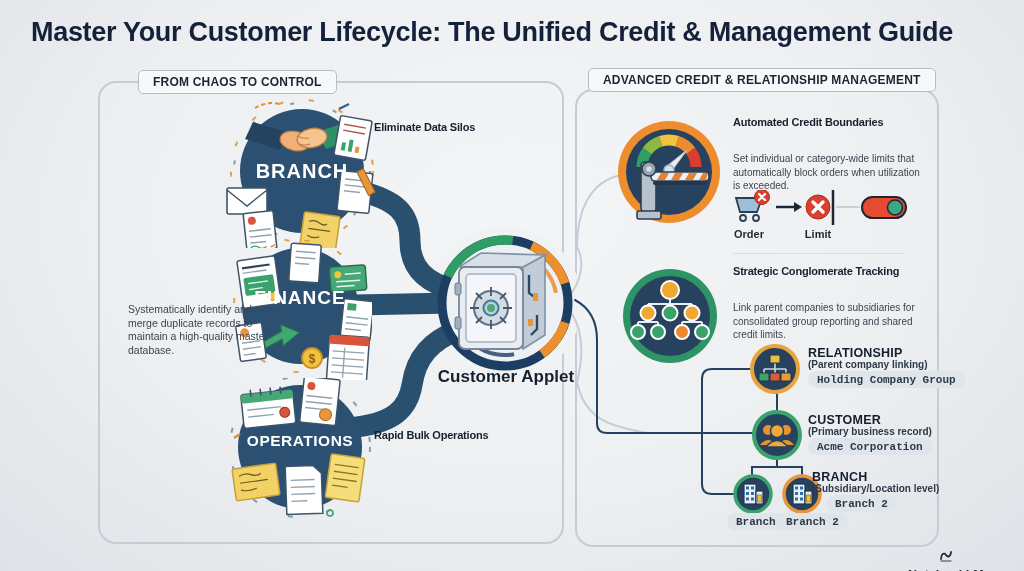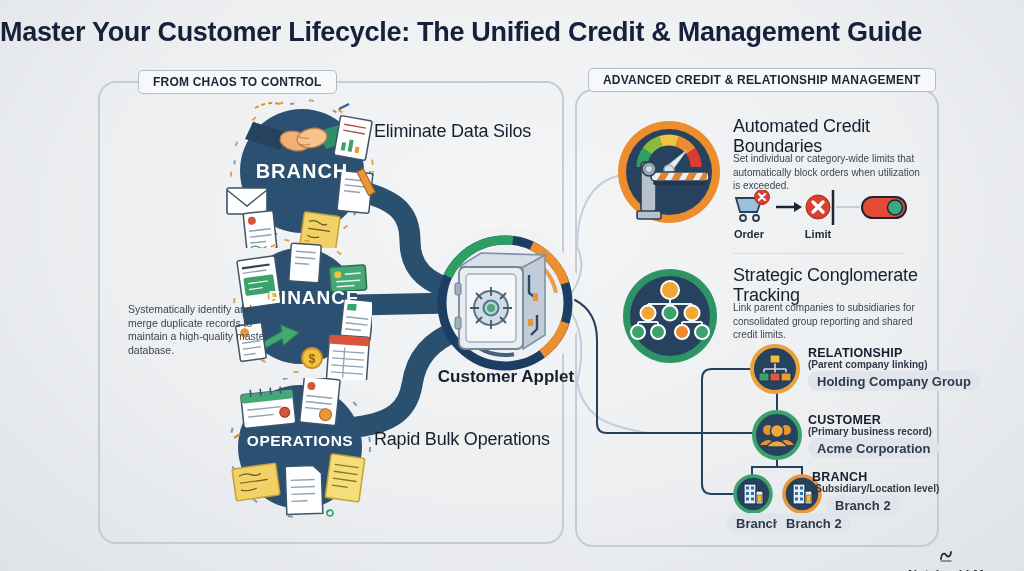--- a/index.html
+++ b/index.html
@@ -1,33 +1,33 @@
 <!DOCTYPE html>
 <html><head>
 <meta charset="utf-8">
 <style>
   html,body{margin:0;padding:0;}
   body{font-family:"Liberation Sans",sans-serif;background:#dcdfe4;}
   .canvas{position:relative;width:1024px;height:571px;overflow:hidden;
     background:radial-gradient(ellipse at 50% 38%, #f4f5f7 0%, #edeff1 55%, #dfe2e7 100%);}
   .abs{position:absolute;}
-  .title{width:984px;text-align:left;top:17px;left:0;font-size:27px;font-weight:800;
+  .title{width:984px;text-align:center;top:17px;left:0;font-size:27px;font-weight:800;
     color:#15203a;letter-spacing:-0.3px;}
   .panel{border:2px solid #c5ccd5;border-radius:18px;background:transparent;}
   .pill{background:#f7f8fa;border:1.5px solid #b4bdc8;border-radius:5px;padding:4px 14px;
     font-size:12px;font-weight:700;color:#1c2534;white-space:nowrap;letter-spacing:0.2px;}
   .cluster-label{color:#ffffff;font-weight:800;text-align:center;letter-spacing:1px;}
-  .feat-title{font-size:18px;line-height:1.12;font-weight:400;color:#16202f;letter-spacing:-0.2px;}
+  .feat-title{font-size:11px;line-height:1.12;font-weight:700;color:#16202f;letter-spacing:-0.2px;}
   .feat-body{font-size:11px;line-height:1.3;color:#3c4550;}
   .feat-body.small{font-size:10px;line-height:1.35;}
   .hub-label{font-size:17px;font-weight:800;color:#16202f;text-align:center;}
   .lvl-name{font-size:12.5px;font-weight:800;color:#141e2e;letter-spacing:0.2px;}
   .lvl-desc{font-size:10px;font-weight:700;color:#2e3948;}
   .badge{display:inline-block;background:#e0e5ec;border-radius:9px;padding:2.5px 9px;
-    font-size:13px;font-weight:700;color:#2e3a48;white-space:nowrap;}
+    font-size:11px;font-weight:700;color:#2e3a48;white-space:nowrap;font-family:Liberation Mono, monospace;}
   .mini-label{font-size:11px;font-weight:800;color:#1d2733;text-align:center;}
   .divider{height:1px;background:#d9dde2;}
   .brand{font-size:12.5px;font-weight:700;color:#272b31;}
   svg{display:block;}
 </style>
 </head>
 <body>
 
 <div class="canvas">
 
@@ -142,21 +142,21 @@
       <rect x="96" y="96" width="40" height="9" rx="2" fill="#d8543a"></rect>
       <path d="M100 112 h32 M100 119 h32 M100 126 h32 M100 133 h32" stroke="#8fa3b2" stroke-width="1.3"></path>
       <path d="M112 108 v30" stroke="#8fa3b2" stroke-width="1.3"></path>
     </g>
     <g transform="rotate(-8 19 102)">
       <rect x="6" y="84" width="26" height="36" rx="2" fill="#ffffff" stroke="#3e5468" stroke-width="1.5"></rect>
       <circle cx="14" cy="92" r="4.5" fill="#e8953c"></circle>
       <path d="M10 102 h18 M10 108 h18 M10 114 h12" stroke="#8fa3b2" stroke-width="1.4"></path>
     </g>
   </svg>
-  <div class="abs cluster-label" style="left:235px;top:287px;width:130px;font-size:19px;margin-left:14px;">FINANCE</div>
+  <div class="abs cluster-label" style="left:235px;top:287px;width:130px;font-size:19px;">FINANCE</div>
 
   <svg class="abs" style="left:228px;top:378px;" width="150" height="145" viewBox="0 0 150 145">
     <circle cx="72" cy="69" r="62" fill="#2c5072"></circle>
     <circle cx="72" cy="69" r="70" fill="none" stroke="#4a7a9b" stroke-width="2" stroke-dasharray="5 34" opacity="0.7"></circle>
     <g transform="rotate(-6 40 28)">
       <rect x="14" y="14" width="52" height="34" rx="3" fill="#ffffff" stroke="#3e5468" stroke-width="1.5"></rect>
       <rect x="14" y="14" width="52" height="9" rx="3" fill="#46a876"></rect>
       <path d="M24 10 v7 M34 10 v7 M44 10 v7 M54 10 v7" stroke="#3e5468" stroke-width="1.6"></path>
       <path d="M19 30 h34 M19 37 h26" stroke="#8fa3b2" stroke-width="1.4"></path>
       <circle cx="56" cy="36" r="5" fill="#d8543a" stroke="#9c3420" stroke-width="1"></circle>

